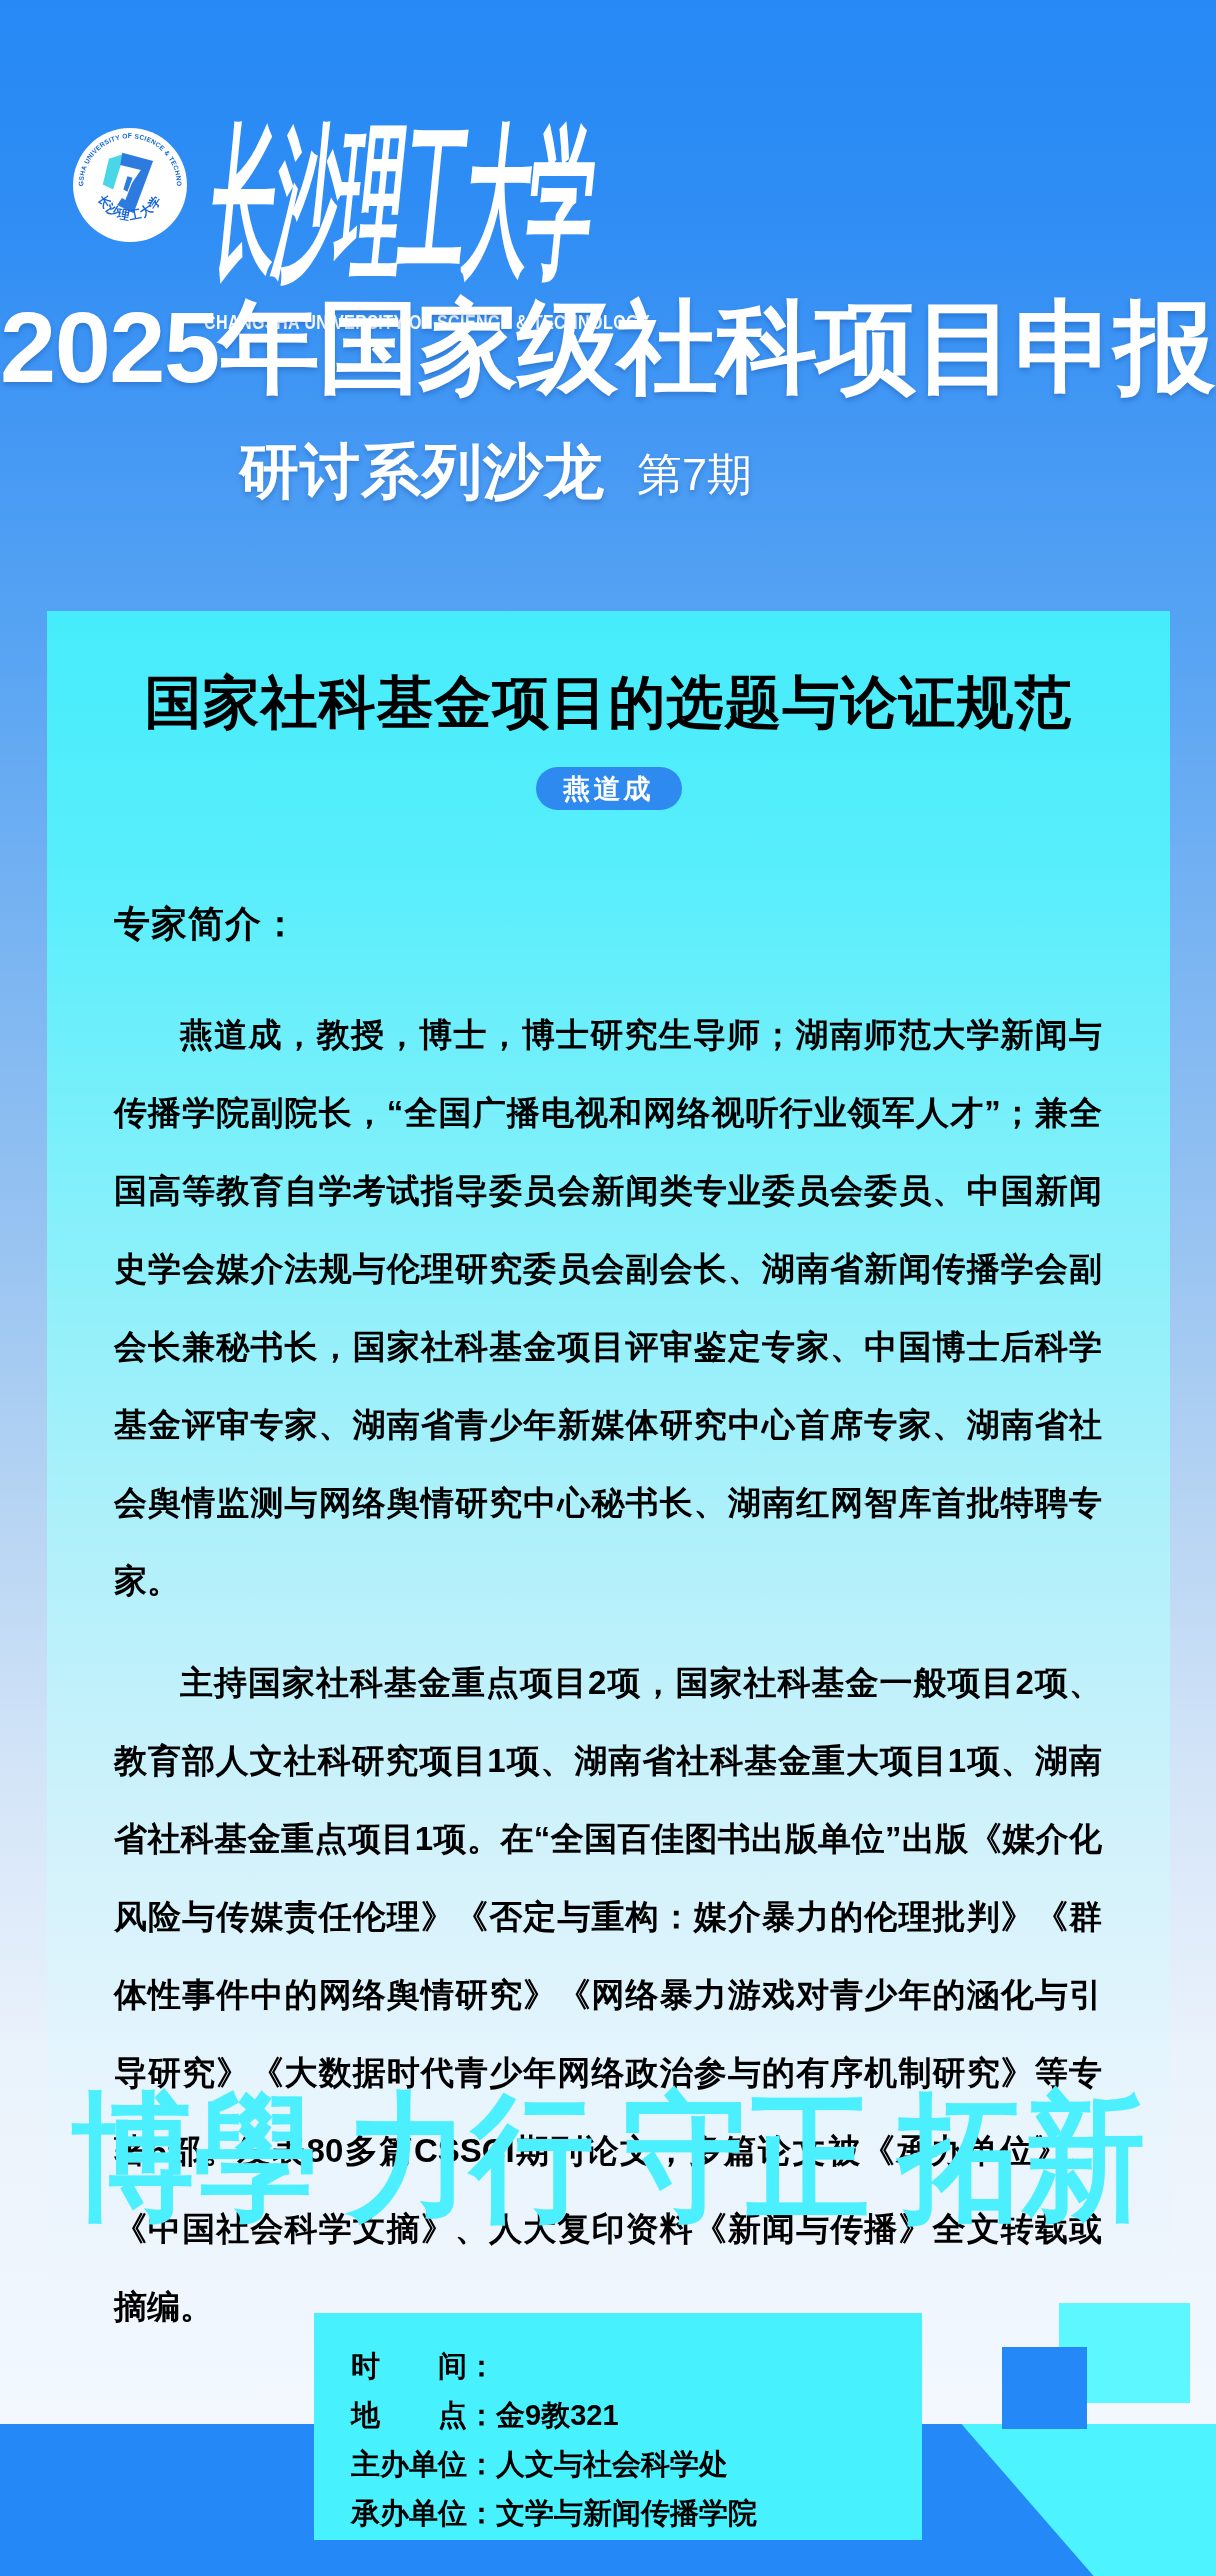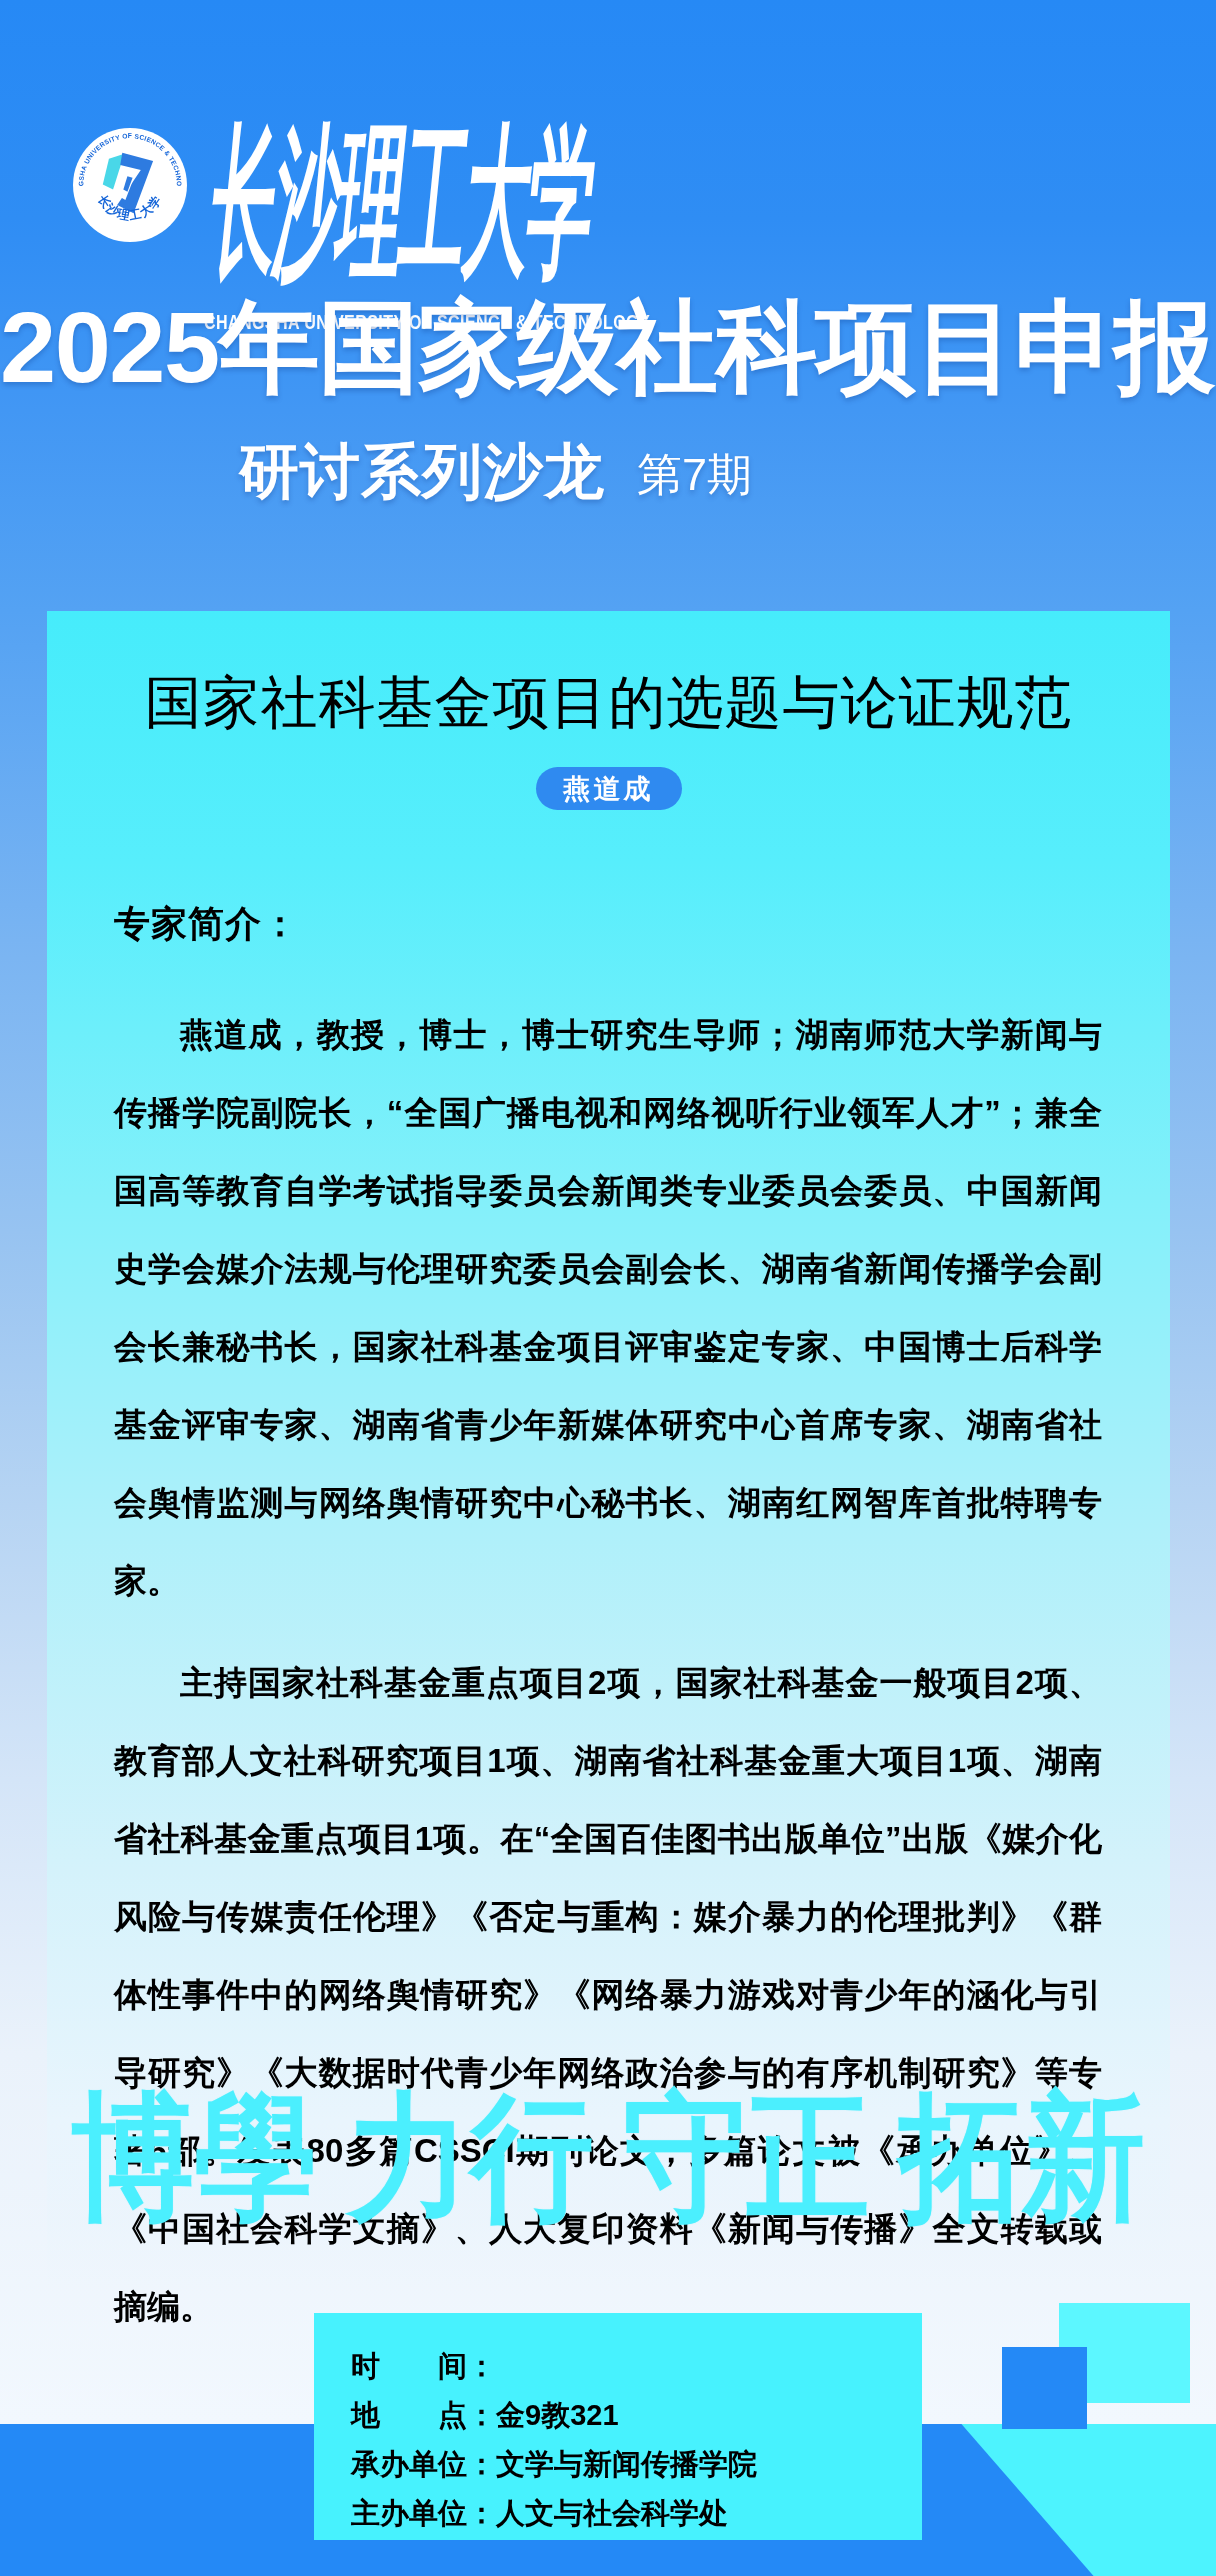--- a/index.html
+++ b/index.html
@@ -57,21 +57,21 @@
   .title-issue{font-size:45px;font-weight:400;margin-left:32px;line-height:1;padding-bottom:5.2px;}
   
   .card{
     position:absolute;left:47px;top:611px;width:1123px;height:1677px;
     background:linear-gradient(180deg,
       #46ECFB 0%, #57EEFC 15%, #83F0FA 35%, #AFF0FA 55%,
       #D4F2FB 75%, #E9F5FD 90%, rgba(241,248,254,0) 100%);
   }
   .card-title{
     position:absolute;left:0;top:54px;width:100%;text-align:center;
-    color:var(--ink);font-size:57px;font-weight:400;letter-spacing:1px;white-space:nowrap;
+    color:var(--ink);font-size:57px;font-weight:700;letter-spacing:1px;white-space:nowrap;
   }
   .speaker-badge{
     position:absolute;left:50%;top:156px;transform:translateX(-50%);
     min-width:146px;height:43px;border-radius:21.6px;background:var(--badge-blue);
     color:var(--white);font-size:27px;font-weight:900;letter-spacing:3.1px;
     display:flex;align-items:center;justify-content:center;padding:0 23px;
   }
   .section-label{
     position:absolute;left:67px;top:289px;
     color:var(--ink);font-size:36px;font-weight:900;letter-spacing:1px;
@@ -162,23 +162,23 @@
 
   <div class="info-box">
     <div class="info-row">
       <span class="info-label">时　　间：</span>
     </div>
     <div class="info-row">
       <span class="info-label">地　　点：</span>
       <span class="info-value">金9教321</span>
     </div>
     <div class="info-row">
+      <span class="info-label">主办单位：</span>
+      <span class="info-value">人文与社会科学处</span>
+    </div>
+    <div class="info-row">
       <span class="info-label">承办单位：</span>
       <span class="info-value">文学与新闻传播学院</span>
-    </div>
-    <div class="info-row">
-      <span class="info-label">主办单位：</span>
-      <span class="info-value">人文与社会科学处</span>
     </div>
   </div>
 
 </div>
 
 
 </body></html>

